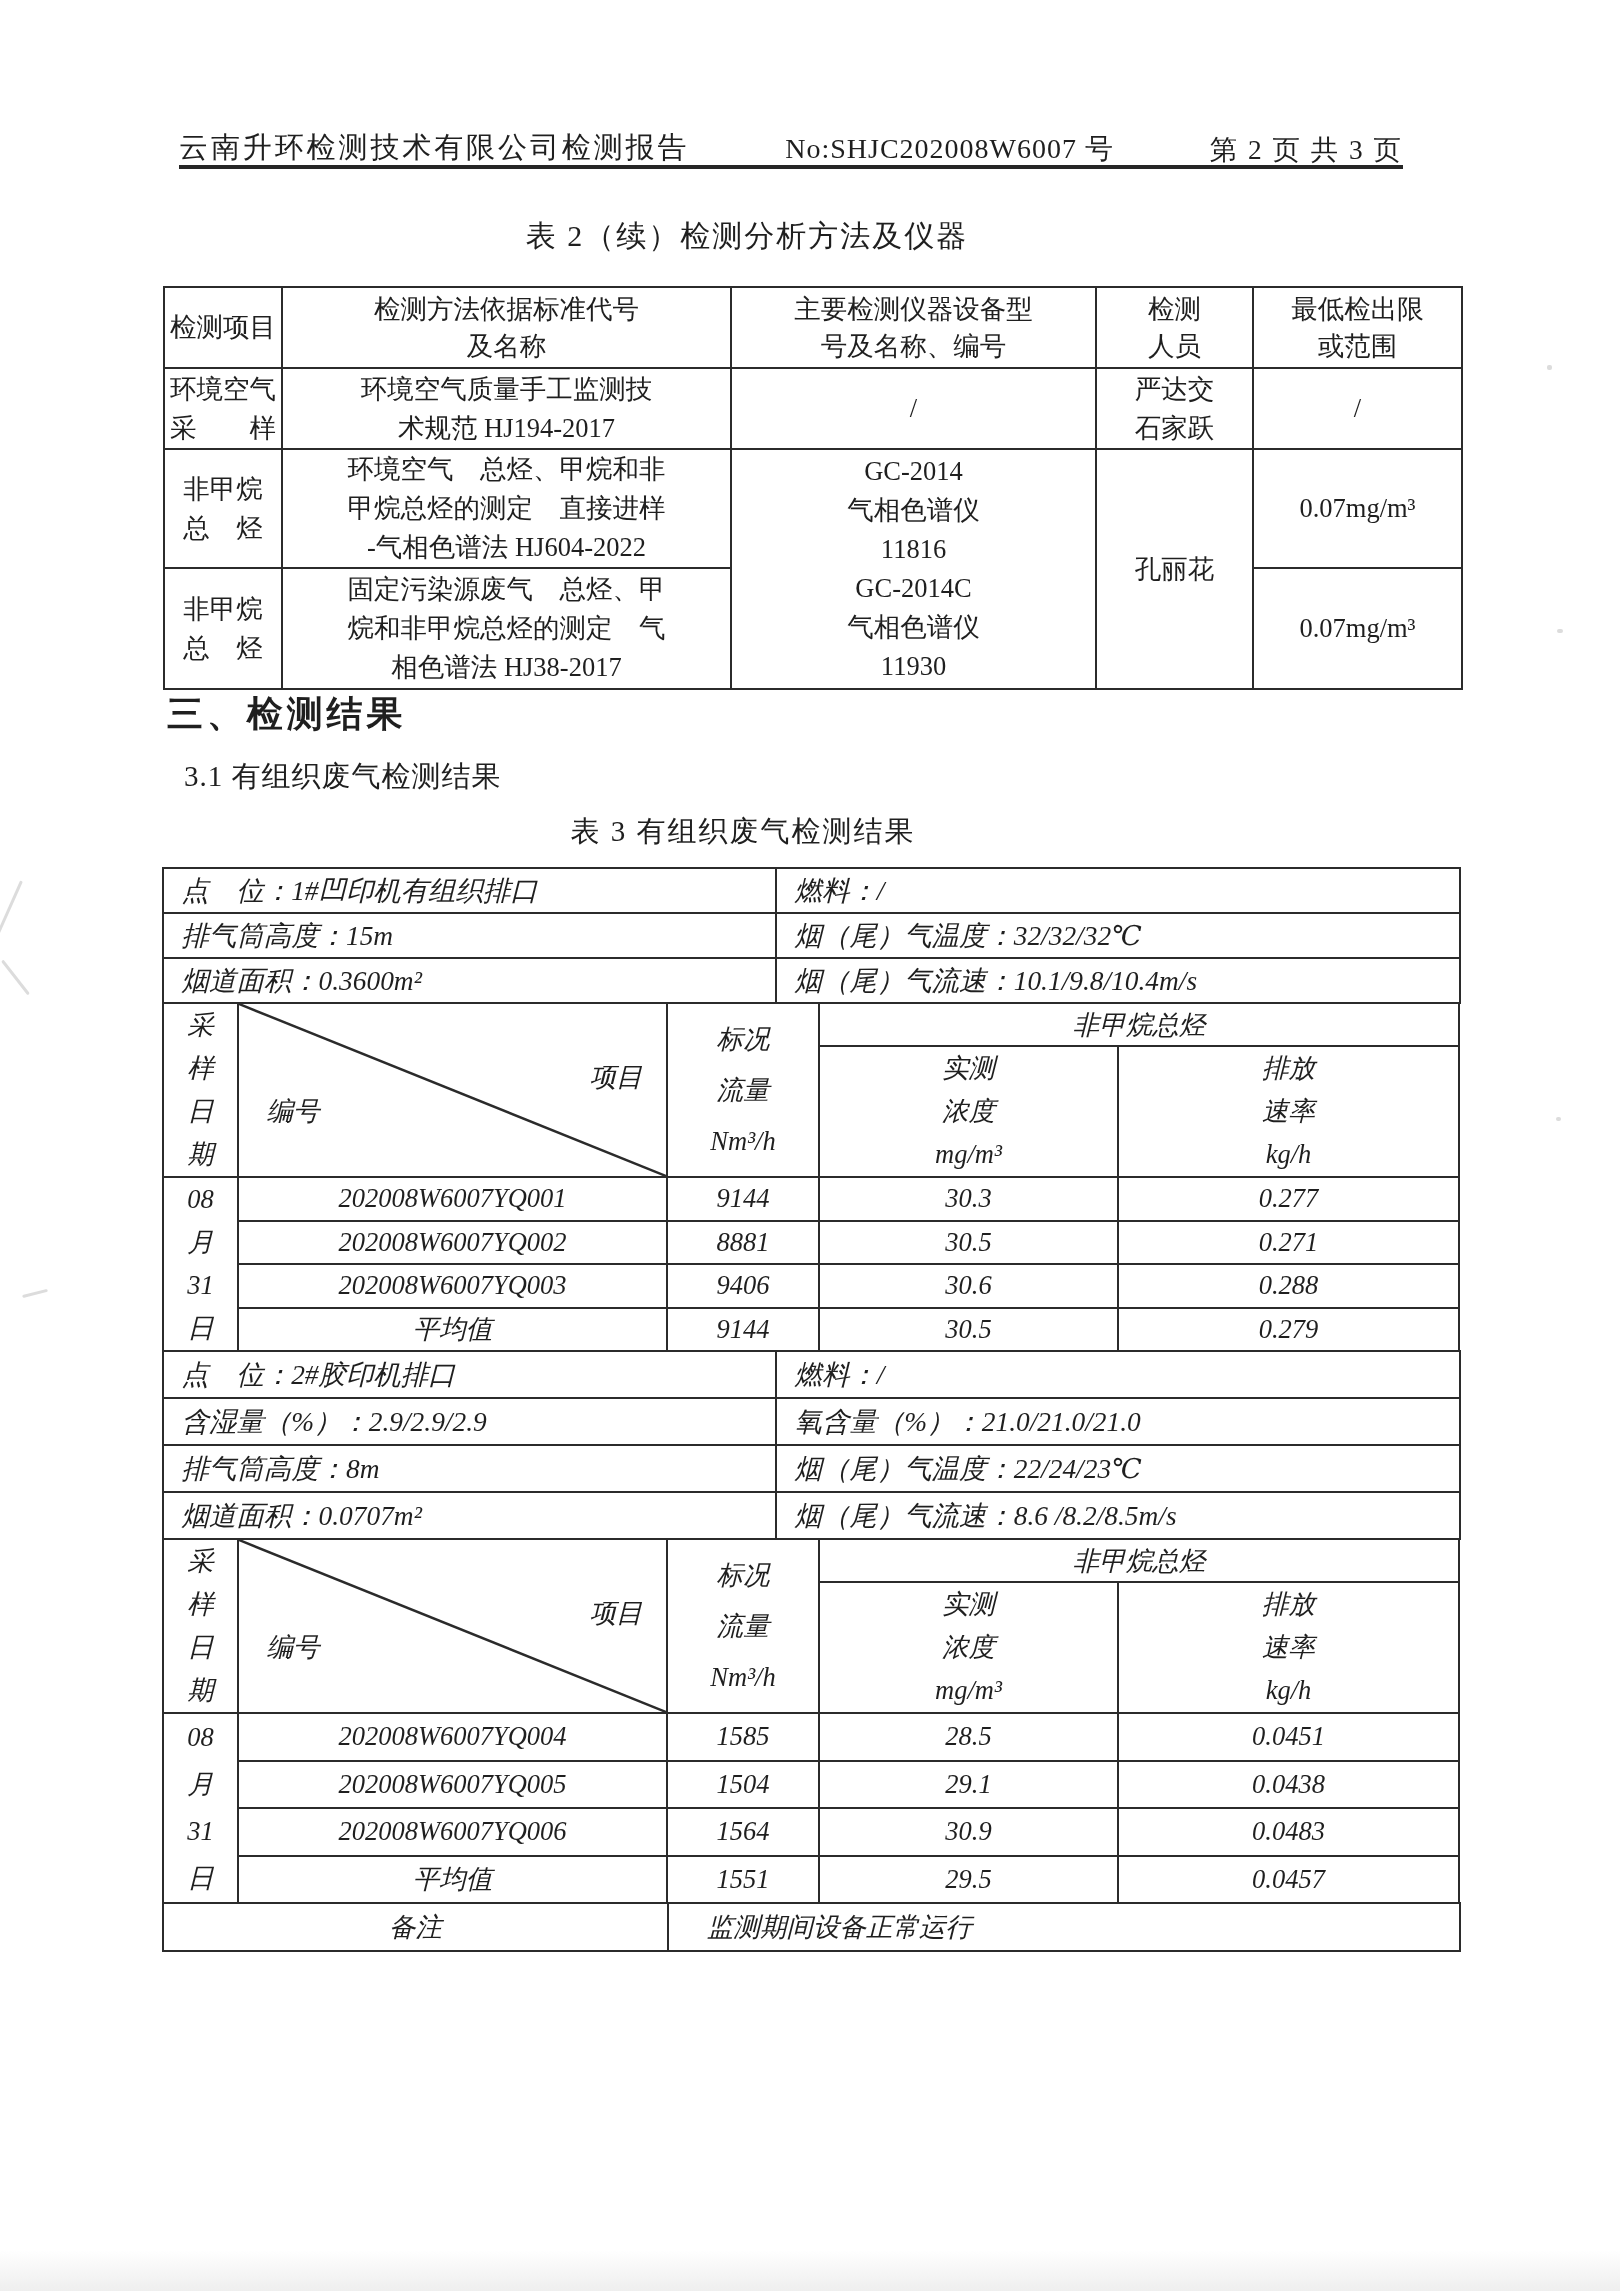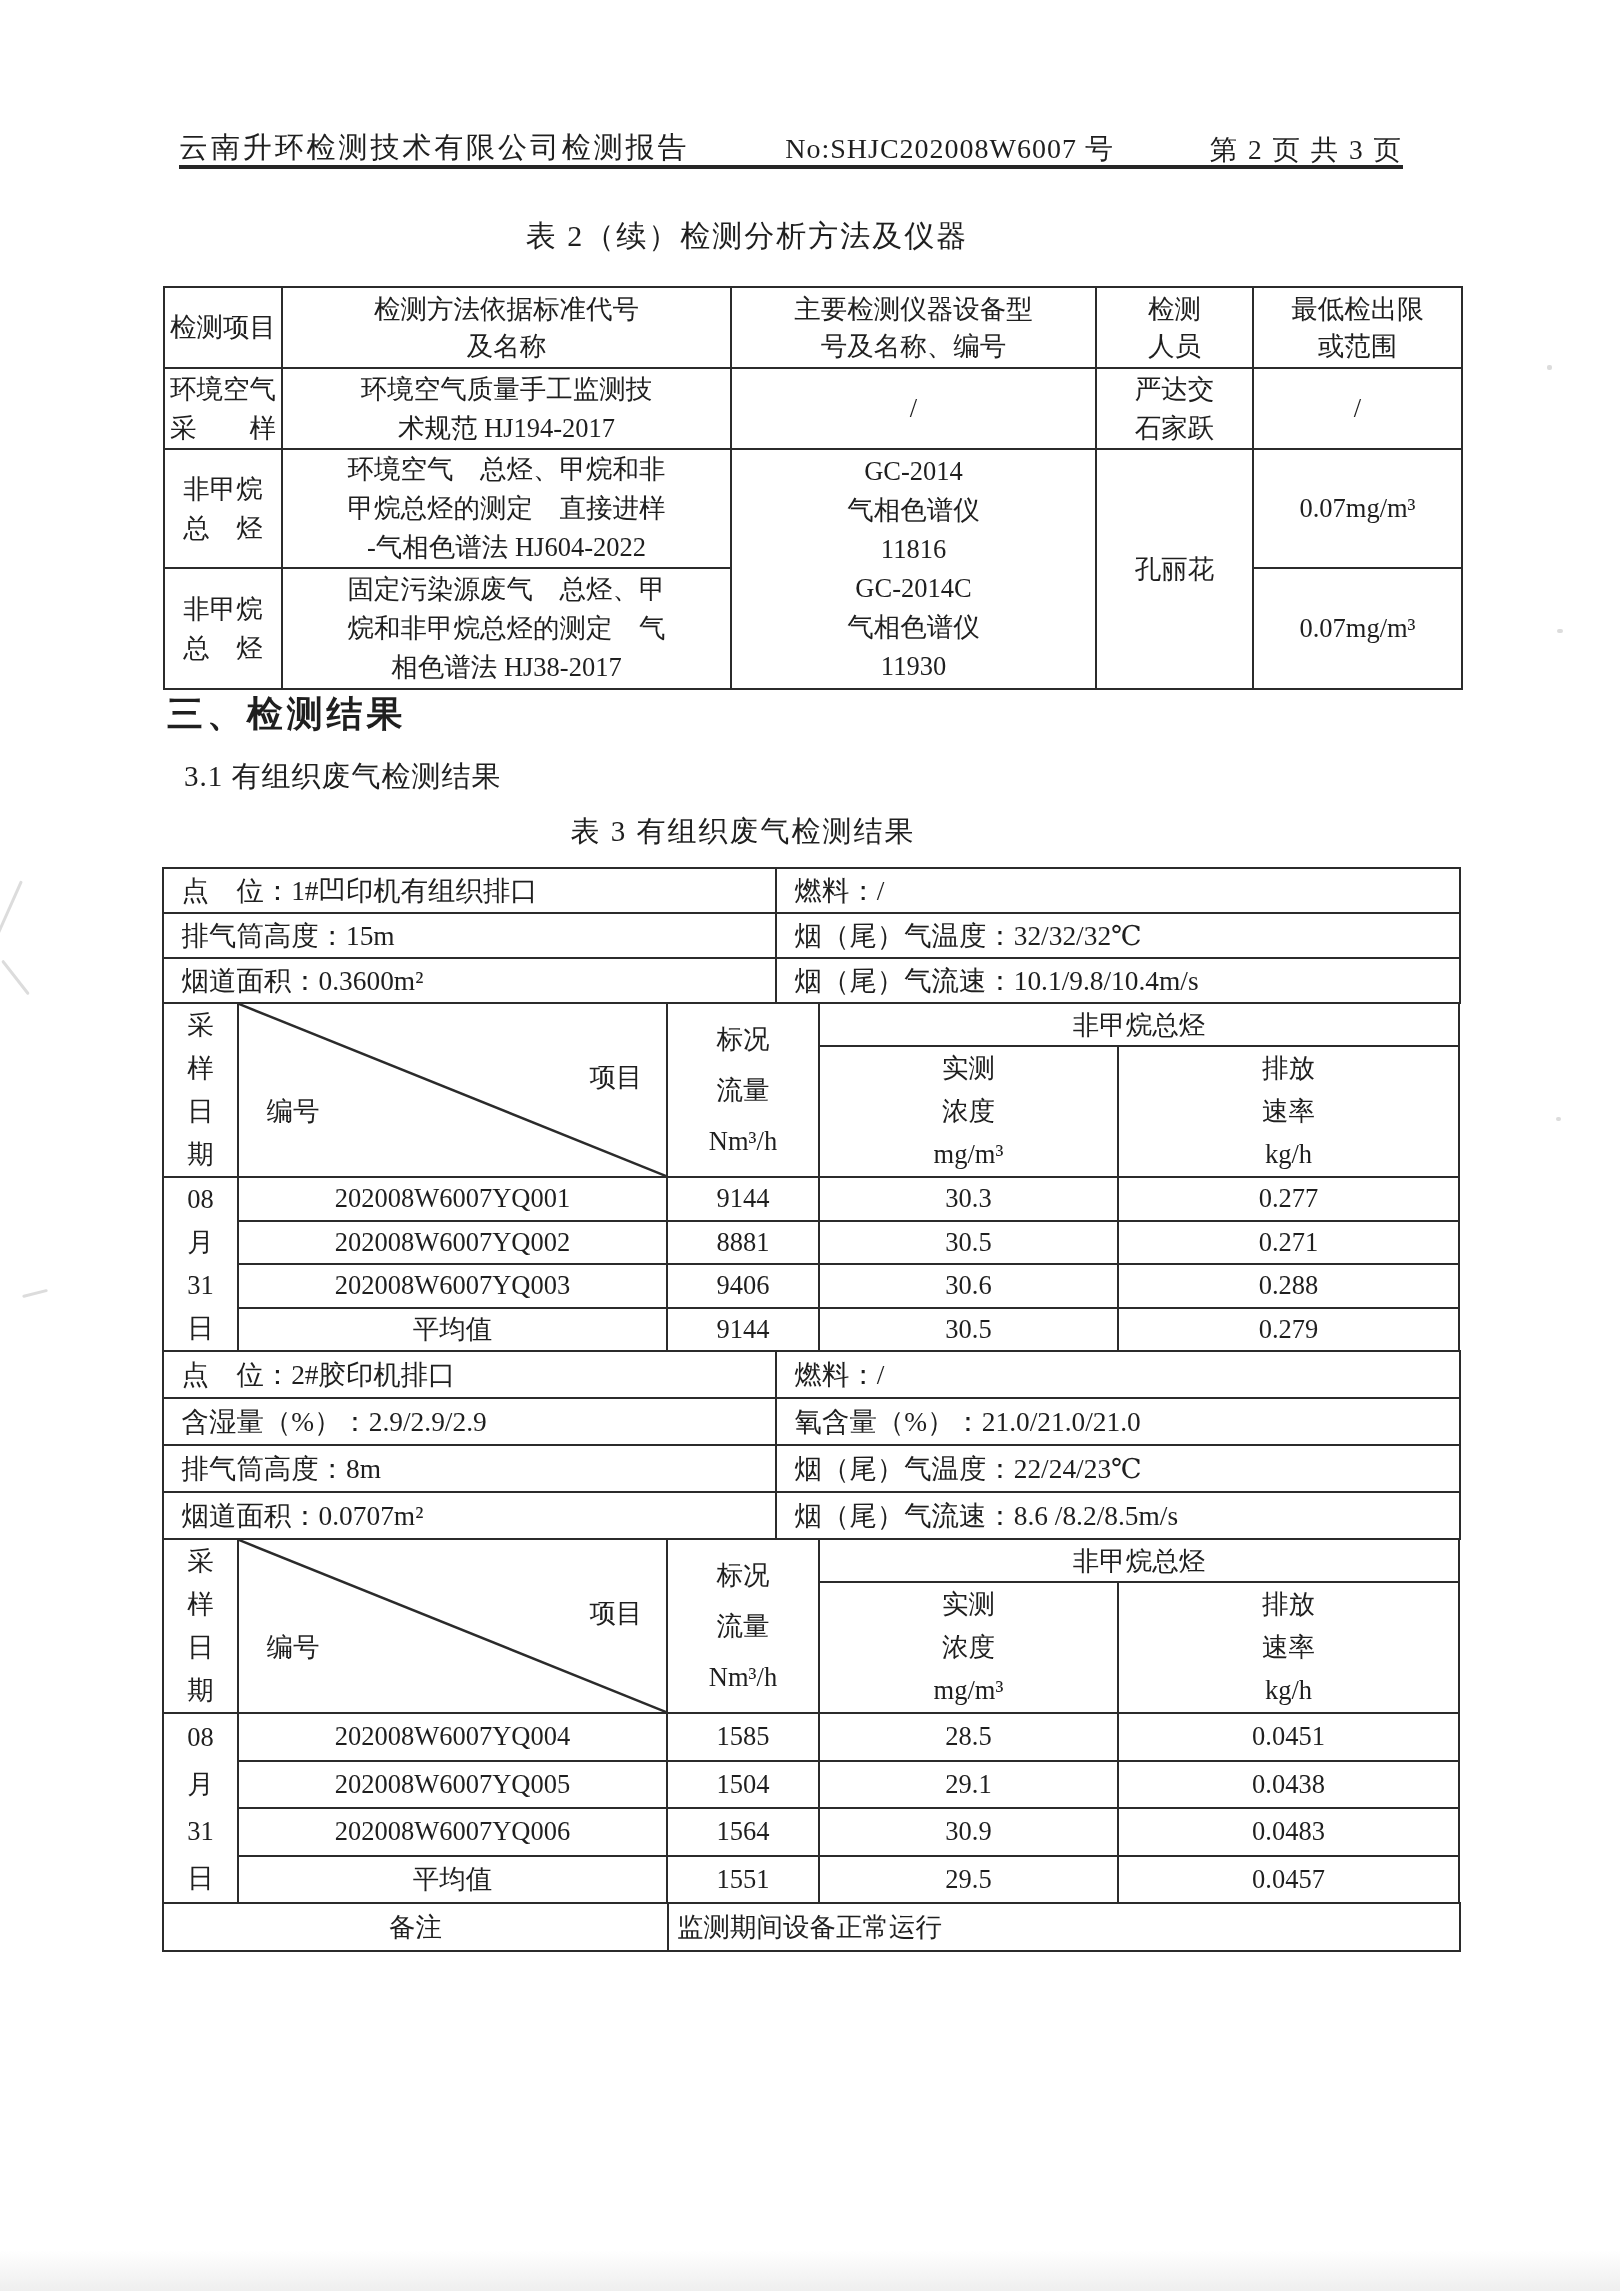--- a/index.html
+++ b/index.html
@@ -44,42 +44,42 @@
   .t2 { left: 163px; top: 286px; width: 1297px; }
   .t2 td { line-height: 37px; }
   .t2 .rowa td { height: 79px; }
   .t2 .rowb td { height: 79px; line-height: 39px; }
   .t2 .rowc td { height: 112px; line-height: 39px; }
   .t2 .rowd td { height: 119px; line-height: 39px; }
   .t2 .merged6 { line-height: 39px; }
 
   
   .t3 { left: 162px; top: 867px; width: 1297px; }
-  .t3 table { width: 1297px; }
+  .t3 table { width: 1297px; font-style: italic; }
   .t3 table + table { margin-top: -2px; }
 
   .it td { text-align: left; padding-left: 17.6px; font-size: 27.4px; }
   .it-a td { height: 43px; }
   .it-b td { height: 45px; }
 
   .rt .grouphdr { height: 41px; }
   .rt .subhdr   { height: 125px; line-height: 43px; border-bottom-width: 2.9px; }
   .rt .flowhdr  { line-height: 51px; border-bottom-width: 2.9px; }
   .rt .vhdr     { line-height: 43px; border-bottom-width: 2.9px; }
   .rt .diag     { position: relative; border-bottom-width: 2.9px; }
   .rt .diag svg { position: absolute; top: 0; left: 0; width: 100%; height: 100%; display: block; }
   .rt .diag-top    { position: absolute; top: 32%; right: 23.5px; }
   .rt .diag-bottom { position: absolute; top: 52%; left: 27.4px; }
   .rt-a .datarow td { height: 39px; }
   .rt-b .datarow td { height: 43px; }
   .rt .datecell { line-height: 43px; }
   .rt-b .datecell { line-height: 47px; }
 
   .rk td { height: 46px; }
-  .rk .rk-val { text-align: left; padding-left: 8px; }
+  .rk .rk-val { text-align: left; padding-left: 38px; }
 
   
   .art { position: absolute; background: #9a9a9a; opacity: 0.35; border-radius: 2px; }
   .art1 { left: 5.9px;  top: 878px;  width: 2.9px; height: 69px; transform: rotate(24deg); }
   .art2 { left: 13.7px; top: 956px;  width: 2.9px; height: 43px; transform: rotate(-38deg); }
   .art3 { left: 21.6px; top: 1292px; width: 25.5px; height: 2.9px; transform: rotate(-14deg); }
   .speck1 { left: 1547px; top: 365px;  width: 4.9px; height: 4.9px; }
   .speck2 { left: 1557px; top: 629px;  width: 5.9px; height: 3.9px; }
   .speck3 { left: 1556px; top: 1117px; width: 4.9px; height: 3.9px; }
   .bottom-smudge {

